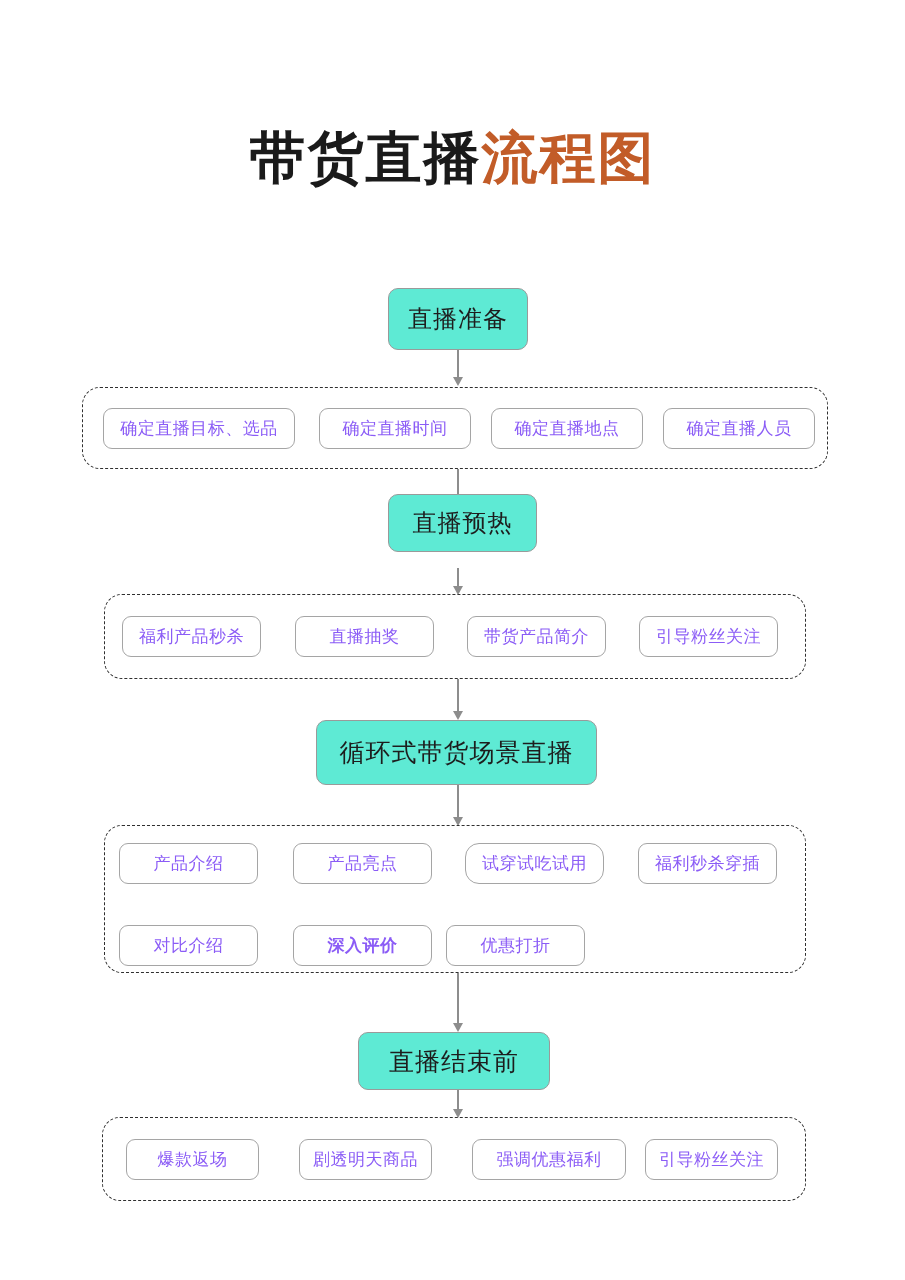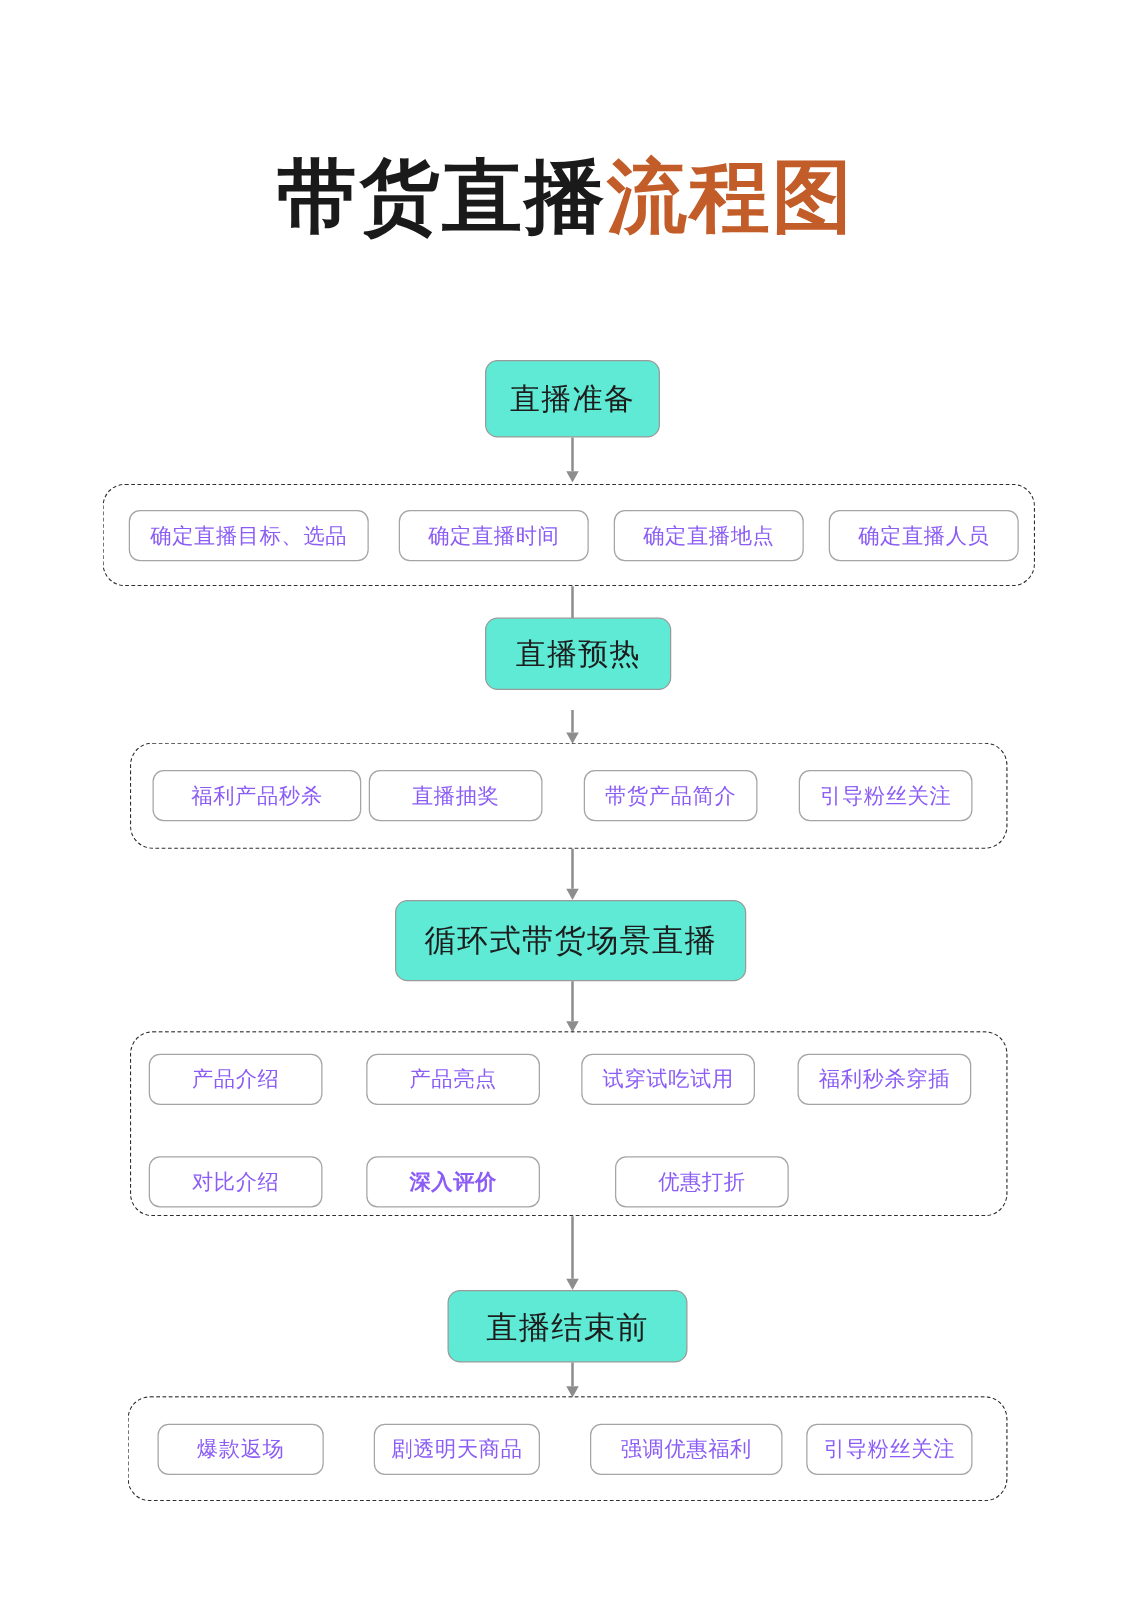--- a/index.html
+++ b/index.html
@@ -16,21 +16,21 @@
     overflow: hidden;
   }
 
   
   #title {
     position: absolute;
     top: 112px;
     left: 0;
     width: 905px;
     text-align: center;
-    font-size: 64px;
+    font-size: 56px;
     line-height: 92px;
     font-weight: bold;
     letter-spacing: 2px;
     white-space: nowrap;
   }
   #title .t-dark { color: #1a1a1a; }
   #title .t-accent { color: #c25c28; }
 
   
   #flow {
@@ -148,21 +148,21 @@
     <span>直播预热</span>
   </div>
 
   <div class="arrow" style="left:453px; top:568px; width:10px; height:27px;">
     <div class="shaft" style="height:18px;"></div>
     <div class="head"></div>
   </div>
 
   <div class="group-box" style="left:104px; top:594px; width:702px; height:85px;"></div>
 
-  <div class="item-box" style="left:122px; top:616px; width:167px; height:41px;">
+  <div class="item-box" style="left:122px; top:616px; width:139px; height:41px;">
     <span>福利产品秒杀</span>
   </div>
   <div class="item-box" style="left:295px; top:616px; width:139px; height:41px;">
     <span>直播抽奖</span>
   </div>
   <div class="item-box" style="left:467px; top:616px; width:139px; height:41px;">
     <span>带货产品简介</span>
   </div>
   <div class="item-box" style="left:639px; top:616px; width:139px; height:41px;">
     <span>引导粉丝关注</span>
@@ -183,34 +183,34 @@
   </div>
 
   <div class="group-box" style="left:104px; top:825px; width:702px; height:148px;"></div>
 
   <div class="item-box" style="left:119px; top:843px; width:139px; height:41px;">
     <span>产品介绍</span>
   </div>
   <div class="item-box" style="left:293px; top:843px; width:139px; height:41px;">
     <span>产品亮点</span>
   </div>
-  <div class="item-box" style="left:465px; top:843px; width:139px; height:41px;">
+  <div class="item-box" style="left:465px; top:843px; width:139px; height:41px;border-radius:14px;">
     <span>试穿试吃试用</span>
   </div>
   <div class="item-box" style="left:638px; top:843px; width:139px; height:41px;">
     <span>福利秒杀穿插</span>
   </div>
 
   <div class="item-box" style="left:119px; top:925px; width:139px; height:41px;">
     <span>对比介绍</span>
   </div>
   <div class="item-box" style="left:293px; top:925px; width:139px; height:41px;font-weight:bold;">
     <span>深入评价</span>
   </div>
-  <div class="item-box" style="left:492px; top:925px; width:139px; height:41px;align-items:center;">
+  <div class="item-box" style="left:446px; top:925px; width:139px; height:41px;align-items:center;">
     <span>优惠打折</span>
   </div>
 
   <div class="arrow" style="left:453px; top:973px; width:10px; height:59px;">
     <div class="shaft" style="height:50px;"></div>
     <div class="head"></div>
   </div>
 
   <div class="stage-box" style="left:358px; top:1032px; width:192px; height:58px; font-size:25px;">
     <span>直播结束前</span>

